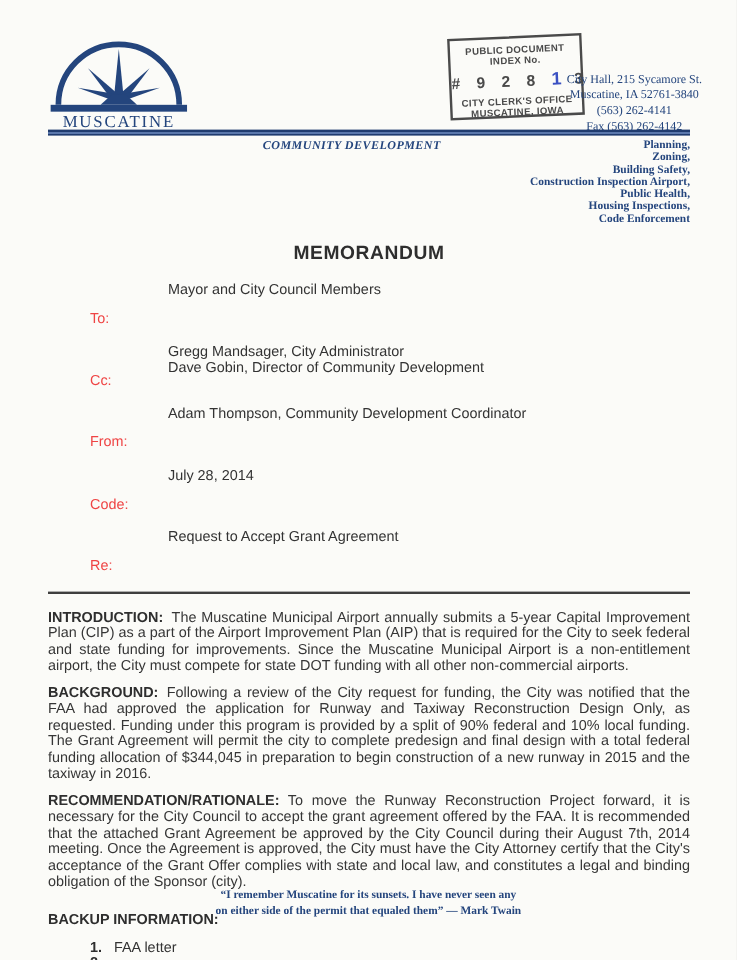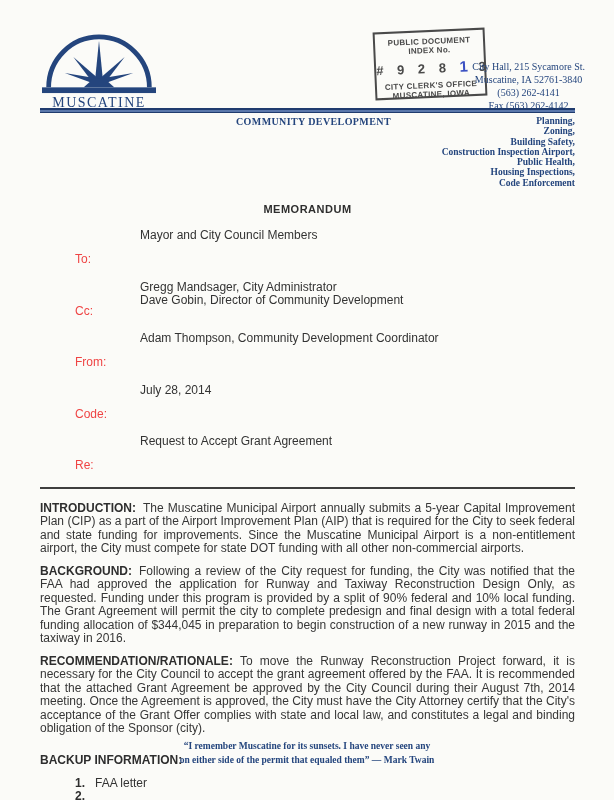--- a/index.html
+++ b/index.html
@@ -32,33 +32,33 @@
   .address{
     position:absolute;right:29px;top:60px;text-align:center;
     font-family:"Liberation Serif",serif;font-weight:normal;font-size:10px;
     line-height:13px;color:var(--navy,#24457d);
   }
   .rule-thick{
     position:absolute;left:40px;right:39px;top:108px;height:5px;
     background:linear-gradient(to bottom,#1f3b6e 0 2px,#5a77ab 2px 4px,#1f3b6e 4px 5px);
   }
   .dept{
-    position:absolute;left:236px;top:116px;
+    position:absolute;left:219px;top:116px;
     font-family:"Liberation Serif",serif;font-weight:bold;font-size:10px;
-    letter-spacing:.4px;color:var(--navy,#24457d);
+    letter-spacing:.4px;color:var(--navy,#24457d);font-style:italic;
   }
   .services{
     position:absolute;right:39px;top:116px;text-align:right;
     font-family:"Liberation Serif",serif;font-weight:bold;font-size:9.5px;
     line-height:10.3px;color:var(--navy,#24457d);
   }
   
   .content{position:absolute;left:40px;right:39px;top:196px;}
   .memo-title{
-    text-align:center;font-weight:bold;font-size:11px;letter-spacing:.5px;
+    text-align:center;font-weight:bold;font-size:16px;letter-spacing:.5px;
     margin:7px 0 14px 0;color:#2e2e2e;
   }
   .field-row{display:flex;padding-left:35px;margin-bottom:14px;font-size:12px;line-height:13.5px;}
   .field-label{width:65px;font-weight:normal;flex:none;color:#ef4444;margin-top:24px;}
   .field-value{flex:1;}
   .rule-thin{height:2px;background:#3f3f3f;margin:7px 0 13px 0;}
   .para{
     font-size:12px;line-height:13.5px;text-align:justify;margin:0 0 9px 0;
     color:#363636;
   }

